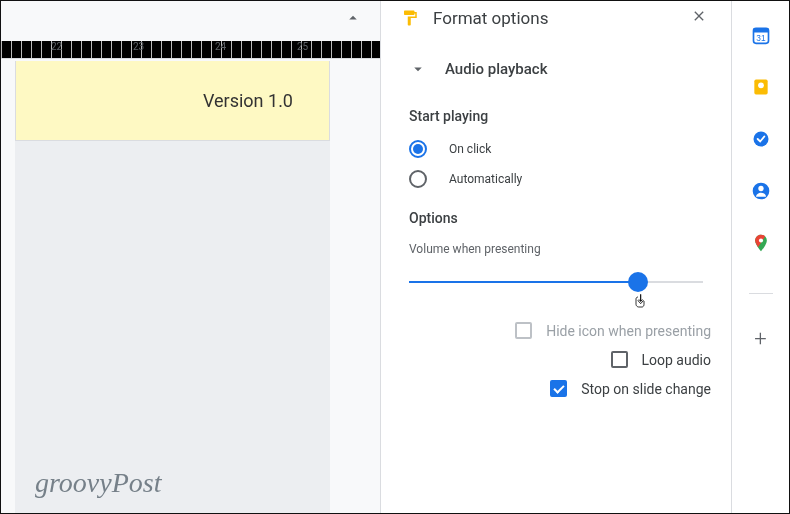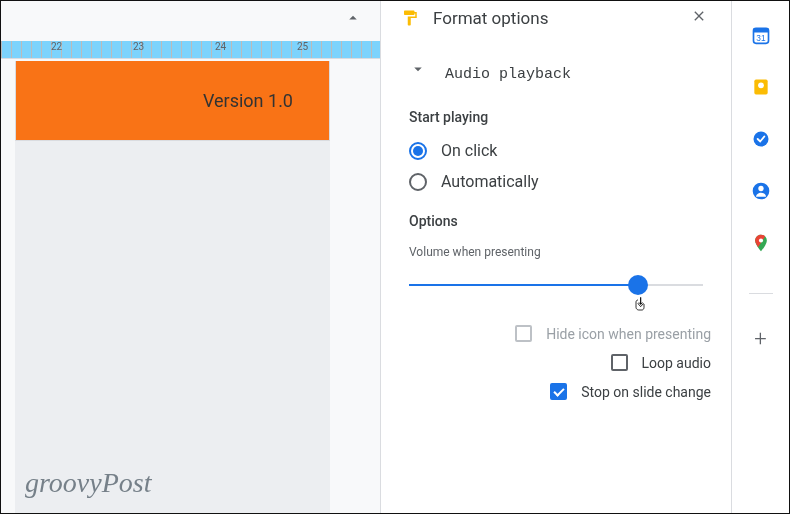--- a/index.html
+++ b/index.html
@@ -18,21 +18,21 @@
       position: relative;
       background: #f8f9fa;
       border-right: 1px solid #dadce0;
     }
     .ruler-bar {
       position: absolute;
       top: 40px;
       left: 0;
       right: 0;
       height: 18px;
-      background: #7dd3fc;
+      background: #000000;
       border-bottom: 1px solid #dadce0;
       display: flex;
       align-items: center;
       overflow: hidden;
     }
     .ruler-bar::before {
       content: '';
       position: absolute;
       top: 0; left: 0; right: 0; bottom: 0;
       background-image:
@@ -51,21 +51,21 @@
       top: 8px;
       right: 18px;
       cursor: pointer;
     }
     .slide-content {
       position: absolute;
       top: 60px;
       left: 14px;
       right: 50px;
       height: 80px;
-      background: #f97316;
+      background: #fef9c3;
       border: 1px solid #dadce0;
       border-top: none;
       display: flex;
       align-items: center;
       justify-content: flex-end;
       padding-right: 36px;
     }
     .version-text {
       font-size: 18px;
       color: #333;
@@ -101,24 +101,23 @@
       font-weight: 400;
     }
     .close-x {
       color: #5f6368;
       font-size: 18px;
       cursor: pointer;
       padding: 4px;
     }
     .section-header {
       display: flex;
-      align-items: flex-end;
+      align-items: flex-start;
       padding: 10px 20px 22px 28px;
       gap: 18px;
-      font-family: Liberation Mono, monospace;
     }
     .chevron-down {
       color: #5f6368;
     }
     .section-title {
       font-size: 15px;
       color: #3c4043;
       font-weight: 500;
     }
     .sub-heading {
@@ -146,22 +145,23 @@
     .radio-outer.checked {
       border-color: #1a73e8;
     }
     .radio-inner {
       width: 10px;
       height: 10px;
       border-radius: 50%;
       background: #1a73e8;
     }
     .radio-label {
-      font-size: 16px;
+      font-size: 12px;
       color: #3c4043;
+      margin-left: 8px;
     }
     .slider-hint {
       font-size: 12px;
       color: #5f6368;
       padding: 6px 20px 18px 28px;
     }
     .slider-track {
       position: relative;
       margin: 0 28px 26px 28px;
       height: 16px;
@@ -260,21 +260,21 @@
       margin-top: 8px;
     }
     .rail-plus {
       color: #5f6368;
       font-size: 22px;
       font-weight: 300;
       cursor: pointer;
     }
     .watermark {
       position: absolute;
-      left: 24px;
+      left: 34px;
       bottom: 14px;
       font-family: Georgia, serif;
       font-style: italic;
       font-size: 28px;
       color: #768089;
       pointer-events: none;
     }
     .options-gap { height: 12px; }
   </style>
 </head>

